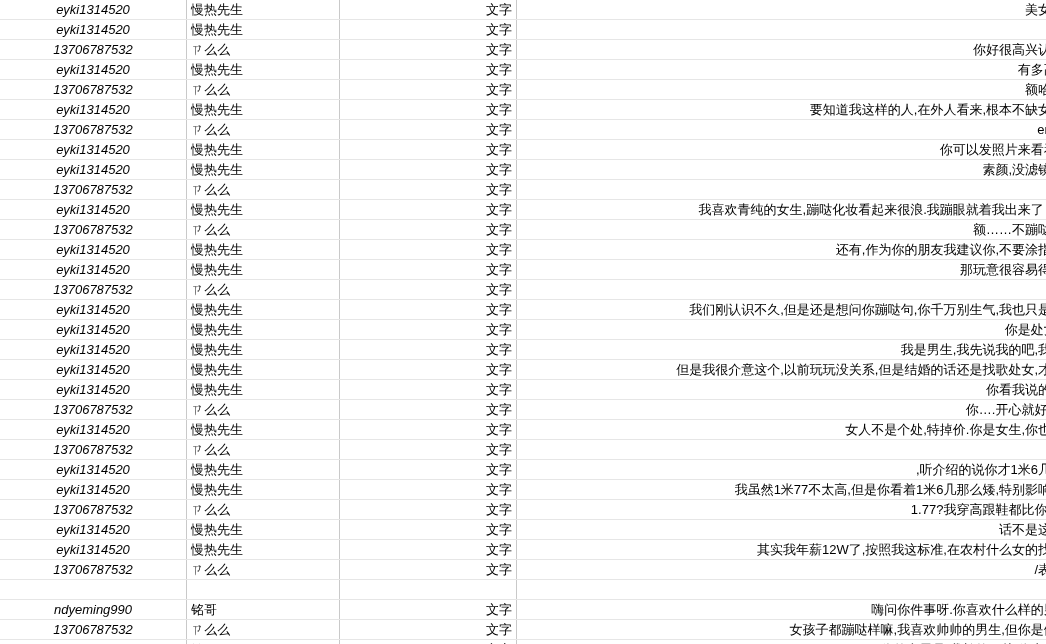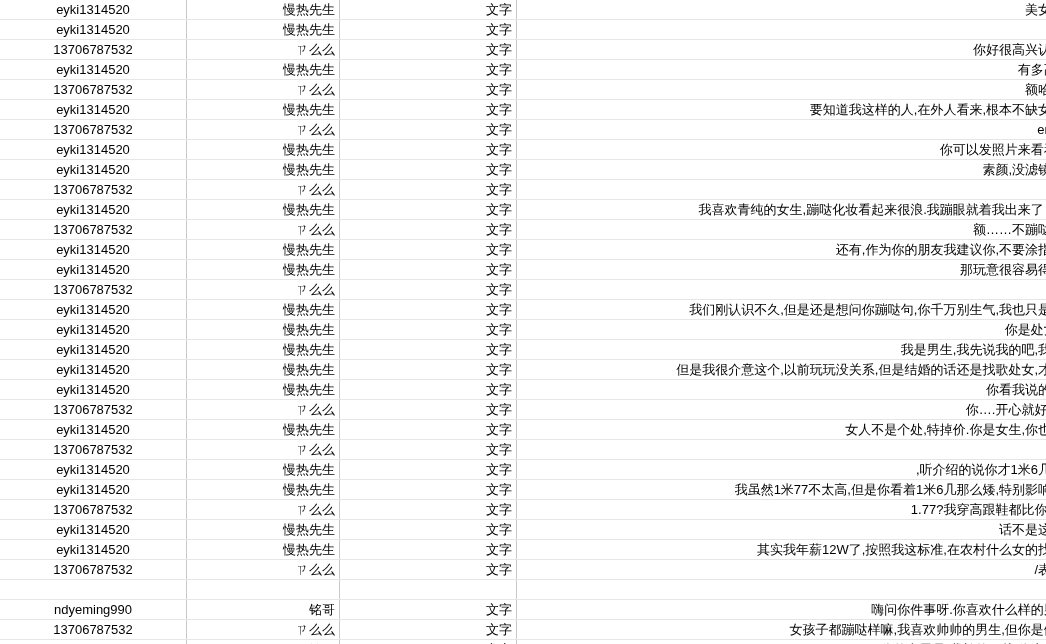--- a/index.html
+++ b/index.html
@@ -22,22 +22,22 @@
   .sheet td {
     height: 19px;
     line-height: 19px;
     font-size: 13px;
     padding: 0 4px;
     border-right: 1px solid #c9c9c9;
     border-bottom: 1px solid #e6e6e6;
     white-space: nowrap;
     overflow: hidden;
   }
-  .col-a { width: 178px; text-align: center; }
-  .col-b { width: 144px; text-align: right; margin-top: 21px; }
+  .col-a { width: 178px; text-align: center; font-style: italic; }
+  .col-b { width: 144px; text-align: left; margin-top: 21px; }
   .col-c { width: 168px; text-align: right; padding-left: 8px; }
   .col-d { width: 556px; text-align: right; padding-right: 10px; border-right: none; }
   tr.spacer td {
     height: 19px;
     border-bottom: 1px solid #e6e6e6;
   }
 </style>
 </head>
 <body>
 

